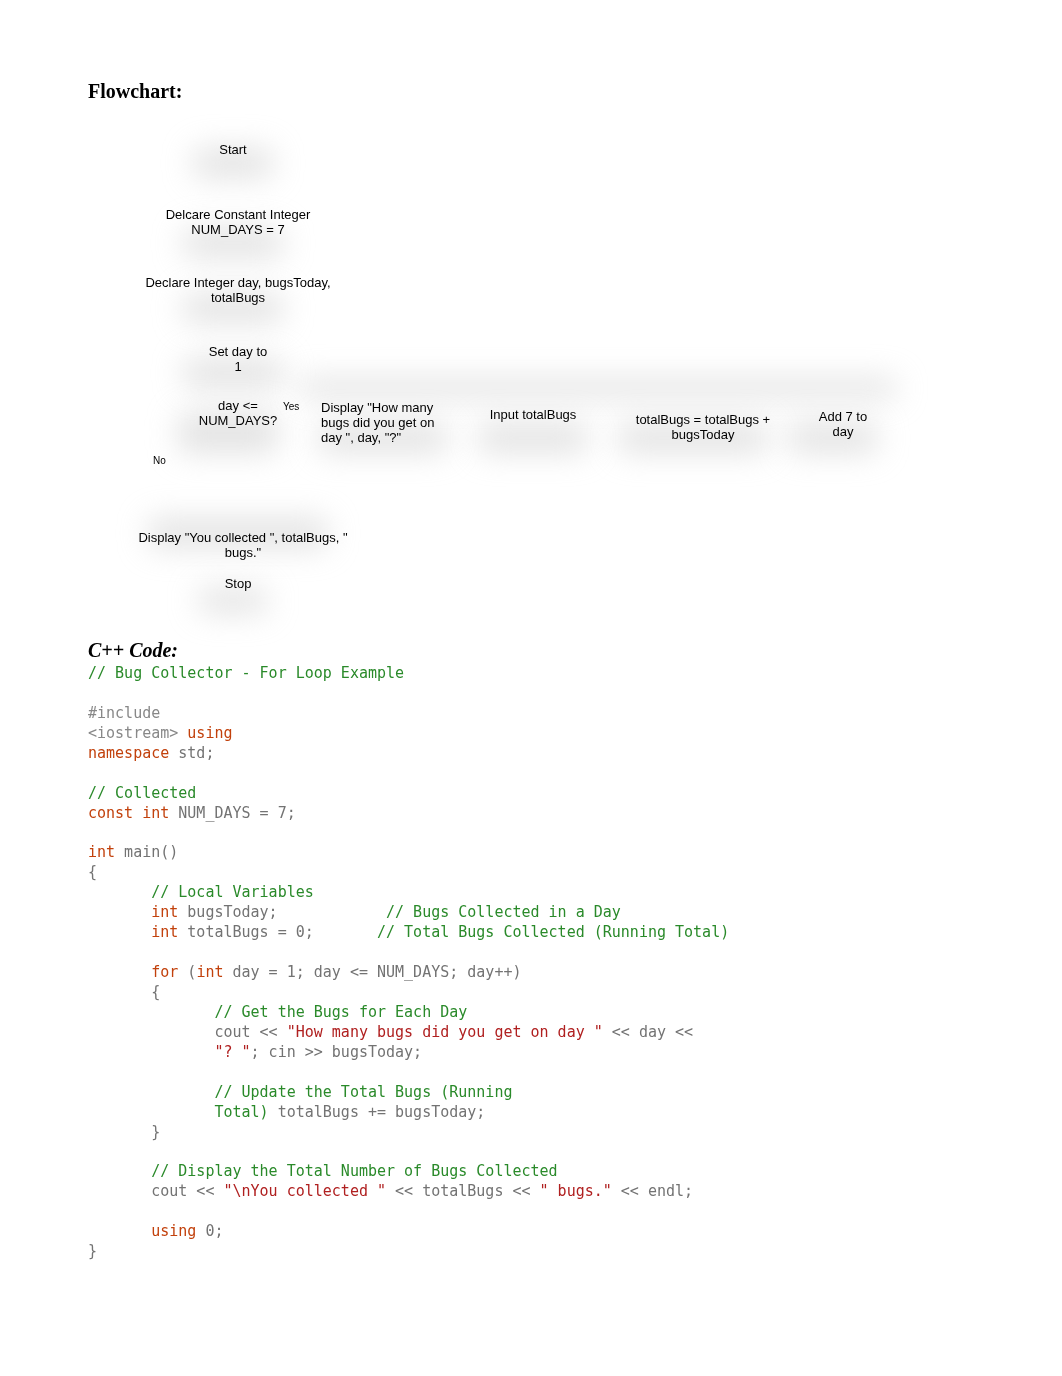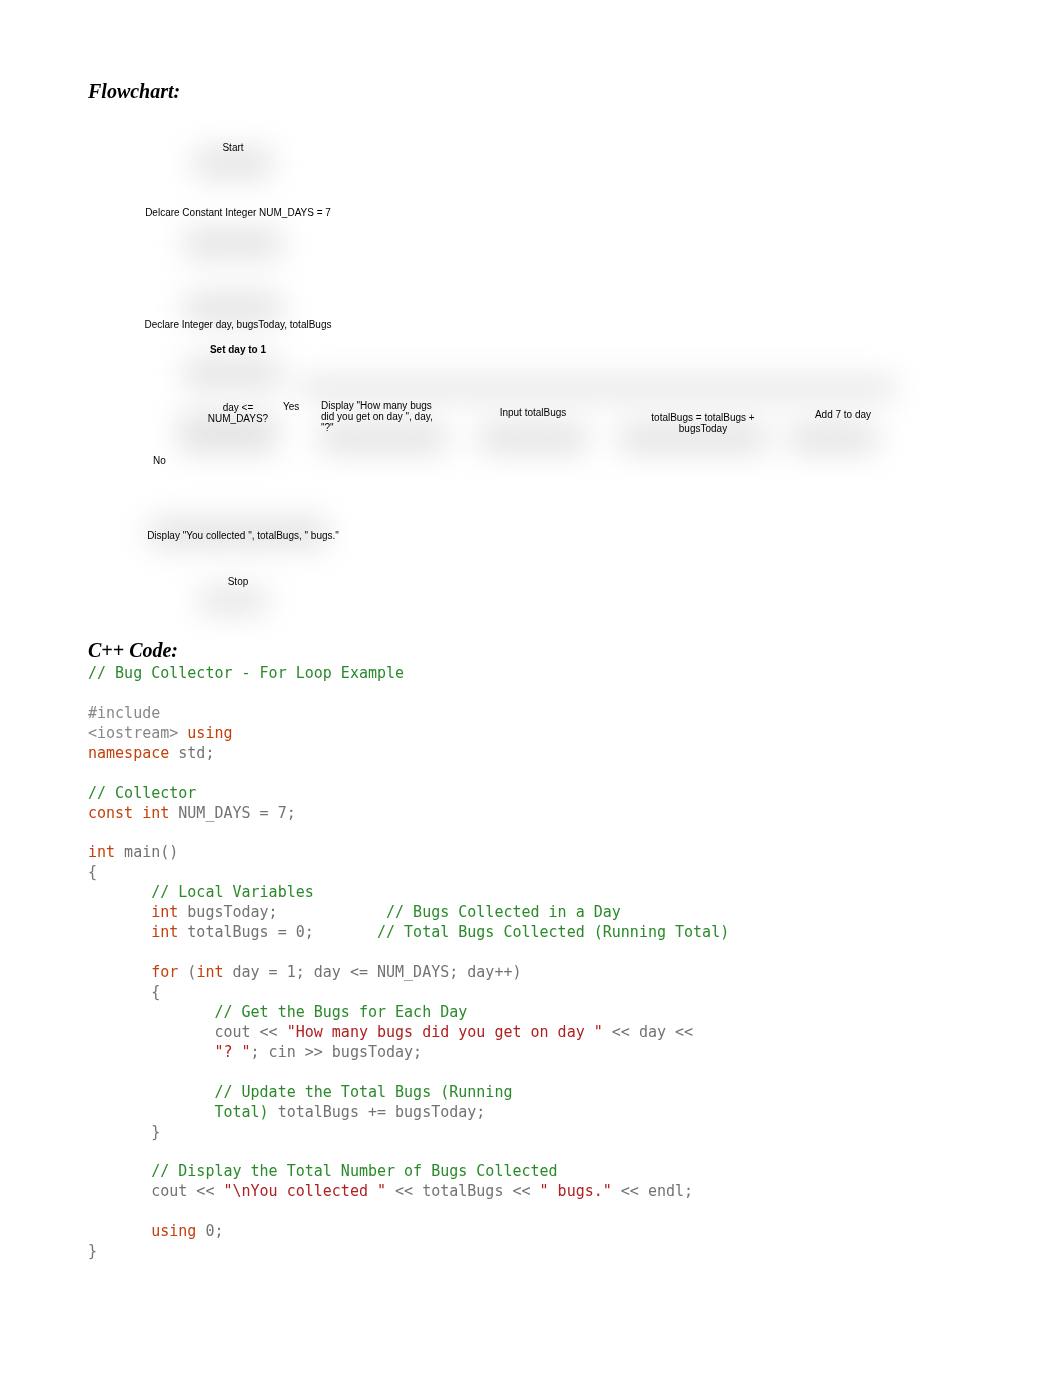--- a/index.html
+++ b/index.html
@@ -4,35 +4,34 @@
   <style>
     body {
       margin: 0;
       padding: 80px 88px;
       font-family: Georgia, 'Times New Roman', serif;
       width: 1062px;
       box-sizing: border-box;
       background: #fff;
     }
     .heading {
-      font-style: italic;
       font-weight: bold;
       font-family: Georgia, 'Times New Roman', serif;
       font-size: 20px;
       margin-bottom: 20px;
     }
     .flowchart {
       position: relative;
       height: 490px;
       margin-left: 30px;
     }
     .fc-box {
       position: absolute;
       font-family: Arial, sans-serif;
-      font-size: 10px;
+      font-size: 13px;
       text-align: center;
       display: flex;
       align-items: center;
       justify-content: center;
       padding: 4px 8px;
       box-sizing: border-box;
     }
     .fc-shadow {
       position: absolute;
       border-radius: 10px;
@@ -80,42 +79,42 @@
   <div class="fc-shadow" style="left:360px; top:300px; width:110px; height:30px;"></div>
   <div class="fc-shadow" style="left:500px; top:300px; width:150px; height:30px;"></div>
   <div class="fc-shadow" style="left:670px; top:300px; width:90px; height:30px;"></div>
   <div class="fc-shadow" style="left:30px; top:395px; width:180px; height:30px;"></div>
   <div class="fc-shadow" style="left:80px; top:465px; width:70px; height:25px;"></div>
 
   <div class="fc-shadow" style="left:180px; top:255px; width:600px; height:20px; border-radius:25px;"></div>
 
   <div class="fc-box" style="left:85px; top:15px; width:60px;">Start</div>
   <div class="fc-box" style="left:15px; top:80px; width:210px;">Delcare Constant Integer NUM_DAYS = 7</div>
-  <div class="fc-box" style="left:10px; top:148px; width:220px;margin-top:44px;">Declare Integer day, bugsToday, totalBugs</div>
-  <div class="fc-box" style="left:80px; top:217px; width:80px;font-weight:bold;">Set day to 1</div>
+  <div class="fc-box" style="left:10px; top:148px; width:220px;">Declare Integer day, bugsToday, totalBugs</div>
+  <div class="fc-box" style="left:80px; top:217px; width:80px;">Set day to 1</div>
   <div class="fc-box" style="left:80px; top:275px; width:80px; height:30px;">day &lt;= NUM_DAYS?</div>
   <div class="fc-label" style="left:165px; top:278px;">Yes</div>
   <div class="fc-label" style="left:35px; top:332px;">No</div>
   <div class="fc-box" style="left:195px; top:273px; width:140px; text-align:left;">Display "How many bugs did you get on day ", day, "?"</div>
   <div class="fc-box" style="left:355px; top:280px; width:120px;">Input totalBugs</div>
   <div class="fc-box" style="left:500px; top:285px; width:170px;">totalBugs = totalBugs + bugsToday</div>
   <div class="fc-box" style="left:685px; top:282px; width:80px;">Add 7 to day</div>
   <div class="fc-box" style="left:10px; top:403px; width:230px;">Display "You collected ", totalBugs, " bugs."</div>
   <div class="fc-box" style="left:95px; top:449px; width:50px;">Stop</div>
 </div>
 
 <div class="code-heading">C++ Code:</div>
 
 <div class="code"><span class="c-comment">// Bug Collector - For Loop Example</span>
 
 <span class="c-gray">#include</span>
 <span class="c-gray">&lt;iostream&gt;</span><span class="c-keyword"> using</span>
 <span class="c-keyword">namespace</span><span class="c-text"> std;</span>
 
-<span class="c-comment">// Collector</span>
+<span class="c-comment">// Collected</span>
 <span class="c-keyword">const</span><span class="c-keyword"> int</span><span class="c-text"> NUM_DAYS = 7;</span>
 
 <span class="c-keyword">int</span><span class="c-text"> main()</span>
 <span class="c-text">{</span>
 <span class="c-comment">       // Local Variables</span>
 <span class="c-keyword">       int</span><span class="c-text"> bugsToday;            </span><span class="c-comment">// Bugs Collected in a Day</span>
 <span class="c-keyword">       int</span><span class="c-text"> totalBugs = 0;       </span><span class="c-comment">// Total Bugs Collected (Running Total)</span>
 
 <span class="c-keyword">       for</span><span class="c-text"> (</span><span class="c-keyword">int</span><span class="c-text"> day = 1; day &lt;= NUM_DAYS; day++)</span>
 <span class="c-text">       {</span>

